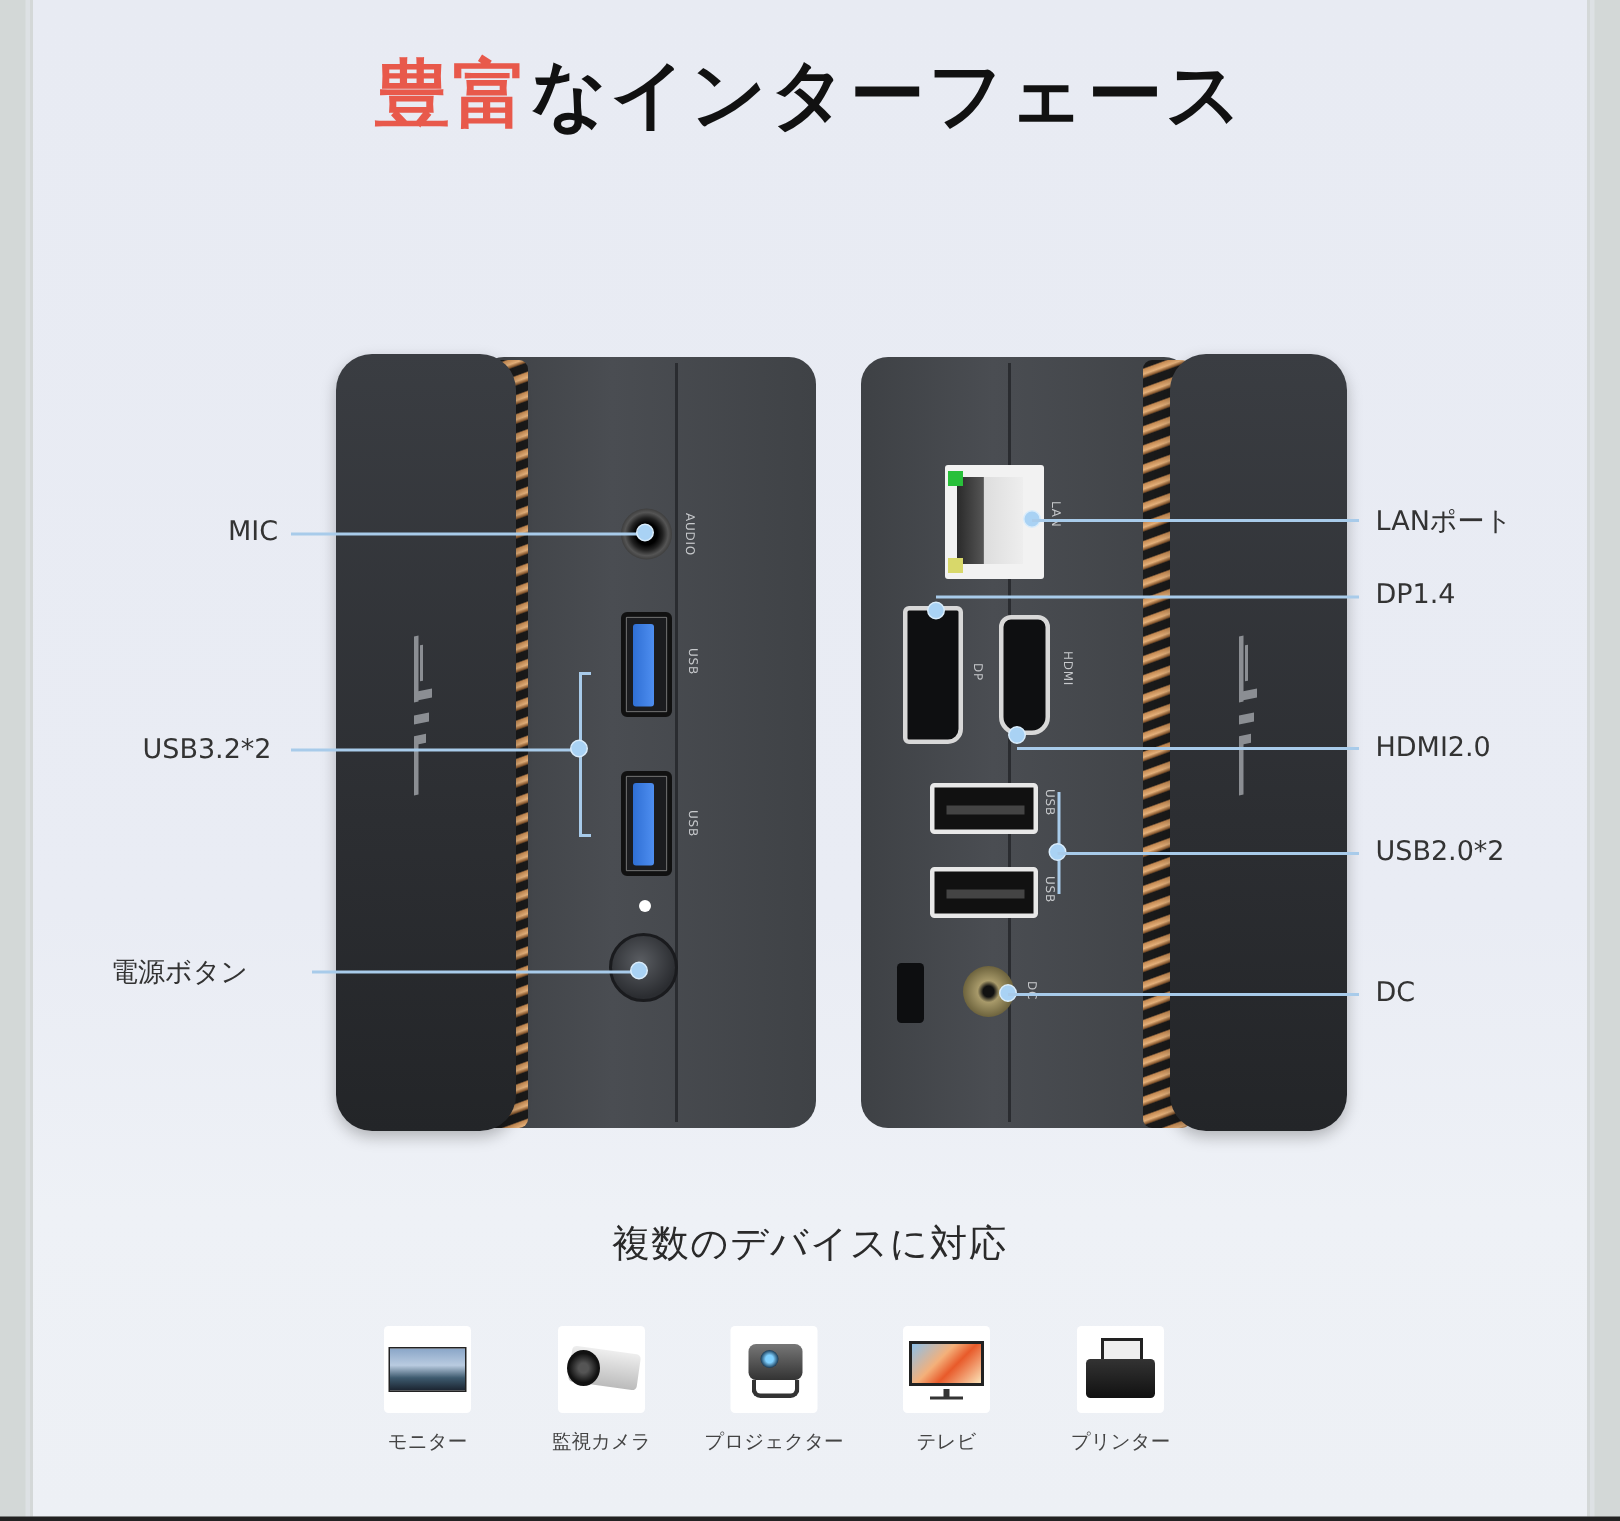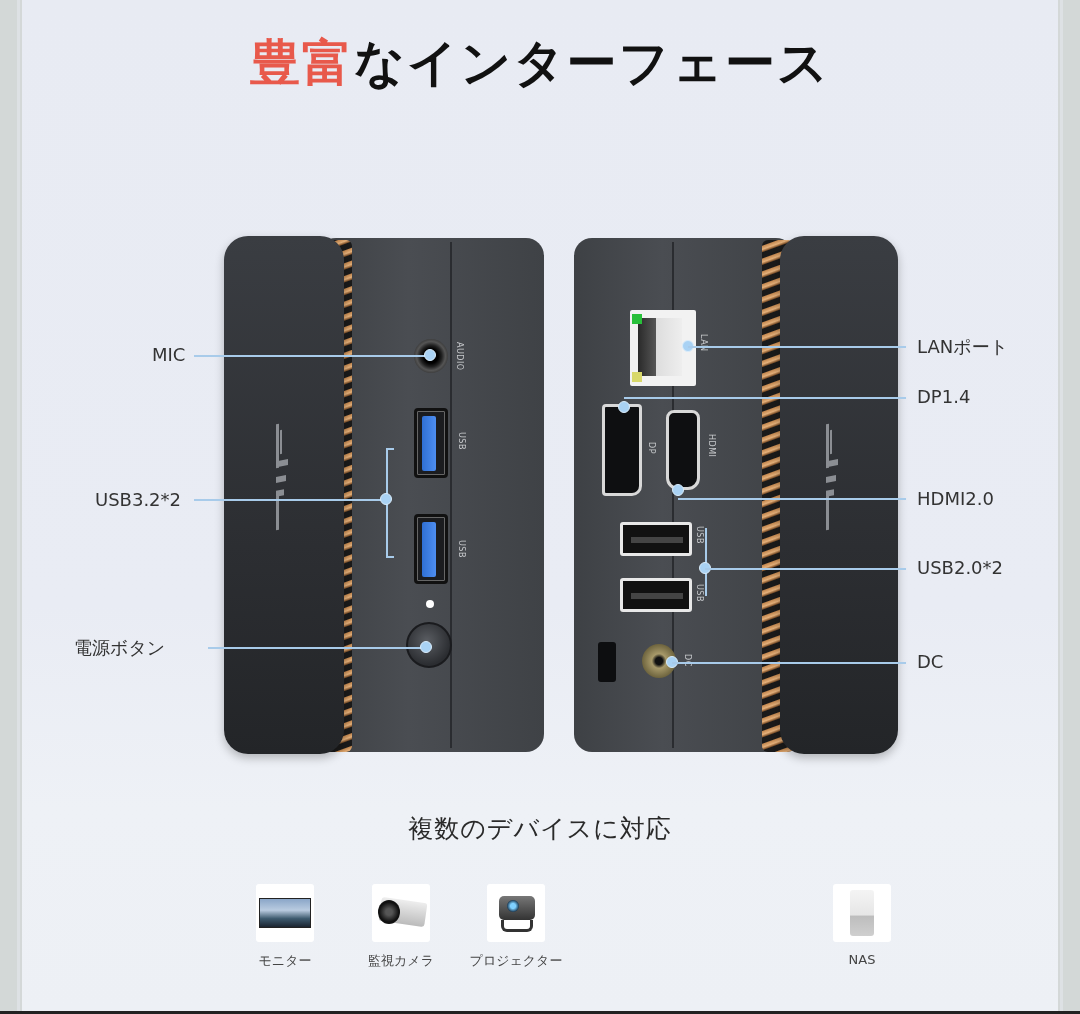--- a/index.html
+++ b/index.html
@@ -199,22 +199,31 @@
       </div>
       <div class="dev-name">プロジェクター</div>
     </div>
     <div class="dev-item" style="left:116px;">
       <div class="dev-icon">
         <div style="position:absolute; left:8px; top:16px; width:46px; height:24px; background:linear-gradient(180deg,#eee,#bbb); border-radius:3px; transform:rotate(8deg);"></div>
         <div style="position:absolute; left:6px; top:16px; width:22px; height:24px; background:radial-gradient(circle,#555 20%,#111 60%); border-radius:50%;"></div>
       </div>
       <div class="dev-name">監視カメラ</div>
     </div>
-    <div class="dev-item" style="left:577px;">
-      <div class="dev-icon">
-        <div style="position:absolute; left:17px; top:6px; width:24px; height:46px; background:linear-gradient(180deg,#f4f4f4 0%,#e6e6e6 55%,#bdbdbd 56%,#cfcfcf 100%); border-radius:3px;"></div>
-      </div>
-      <div class="dev-name">NAS</div>
+    <div class="dev-item" style="left:346px;">
+      <div class="dev-icon">
+        <div style="position:absolute; left:4px; top:10px; width:50px; height:30px; background:linear-gradient(135deg,#8cc0ea 0%,#f4b07a 40%,#e85a2a 60%,#fbe3b8 100%); border:2px solid #222;"></div>
+        <div style="position:absolute; left:27px; top:42px; width:4px; height:6px; background:#333;"></div>
+        <div style="position:absolute; left:18px; top:47px; width:22px; height:2px; background:#333;"></div>
+      </div>
+      <div class="dev-name">テレビ</div>
+    </div>
+    <div class="dev-item" style="left:462px;">
+      <div class="dev-icon">
+        <div style="position:absolute; left:16px; top:8px; width:28px; height:18px; background:#eee; border:2px solid #222;"></div>
+        <div style="position:absolute; left:6px; top:22px; width:46px; height:26px; background:linear-gradient(180deg,#333,#111); border-radius:3px;"></div>
+      </div>
+      <div class="dev-name">プリンター</div>
     </div>
   </div>
 </div>
 
 <div class="frame-bottom"></div>
 
 </body></html>

